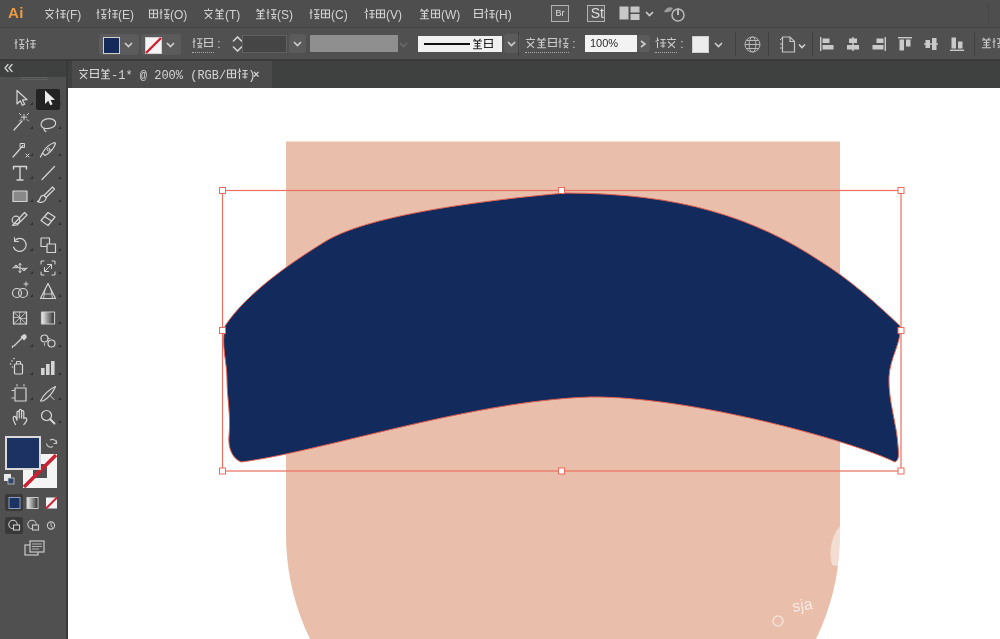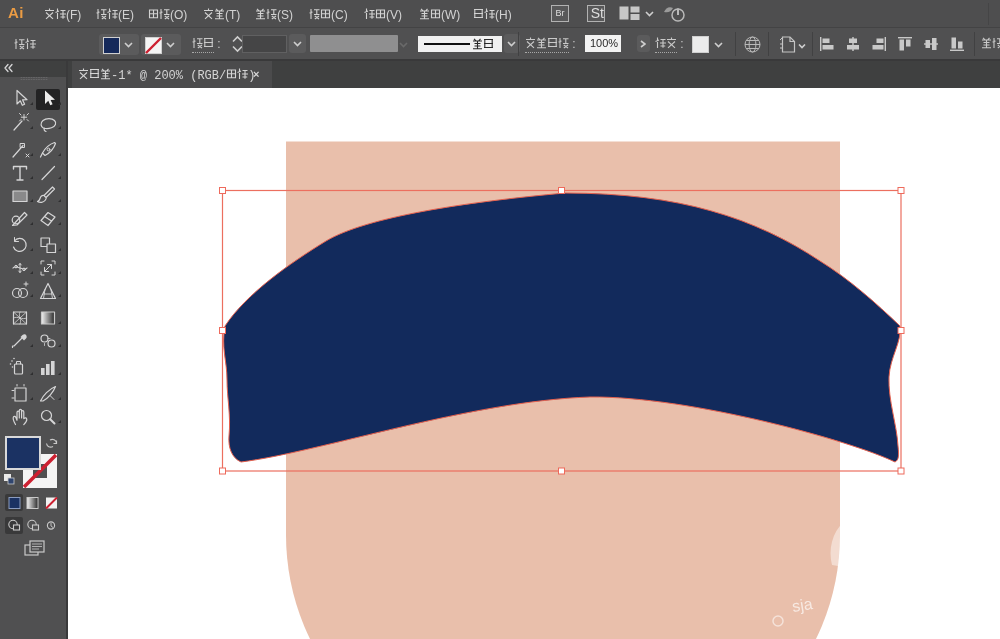--- a/index.html
+++ b/index.html
@@ -154,21 +154,21 @@
     <path class="chev" d="M1,1 L4.5,4.5 L8,1"></path>
   </svg>
 <div class="abs" style="left:518px;top:32px;width:1px;height:24px;background:#414142;"></div>
 
 <div class="lbl" style="left:525px;top:37px;color:#c9c9c9;"><span class="dotu"><svg width="44" height="12">
         <use href="#gC"></use>
         <use href="#gF" x="11"></use>
         <use href="#gA" x="22"></use>
         <use href="#gE" x="33"></use>
       </svg></span> :</div>
-<div class="abs" style="left:585px;top:35px;width:36px;height:17px;background:#f3f3f3;color:#2a2a2a;font-size:11px;line-height:17px;padding-left:5px;box-sizing:border-box;">100%</div>
+<div class="abs" style="left:585px;top:35px;width:52px;height:17px;background:#f3f3f3;color:#2a2a2a;font-size:11px;line-height:17px;padding-left:5px;box-sizing:border-box;">100%</div>
 <div class="well" style="left:637px;top:35px;width:13px;height:17px;"></div>
 <svg class="abs" style="left:640px;top:40px;" width="6" height="8">
     <path class="chev" d="M1,1 L5,4 L1,7"></path>
   </svg>
 
 <div class="lbl" style="left:655px;top:37px;color:#c9c9c9;"><span class="dotu"><svg width="22" height="12">
         <use href="#gB"></use>
         <use href="#gC" x="11"></use>
       </svg></span> :</div>
 <div class="abs" style="left:692px;top:36px;width:15px;height:15px;background:#ececec;border:1px solid #cfcfcf;"></div>

